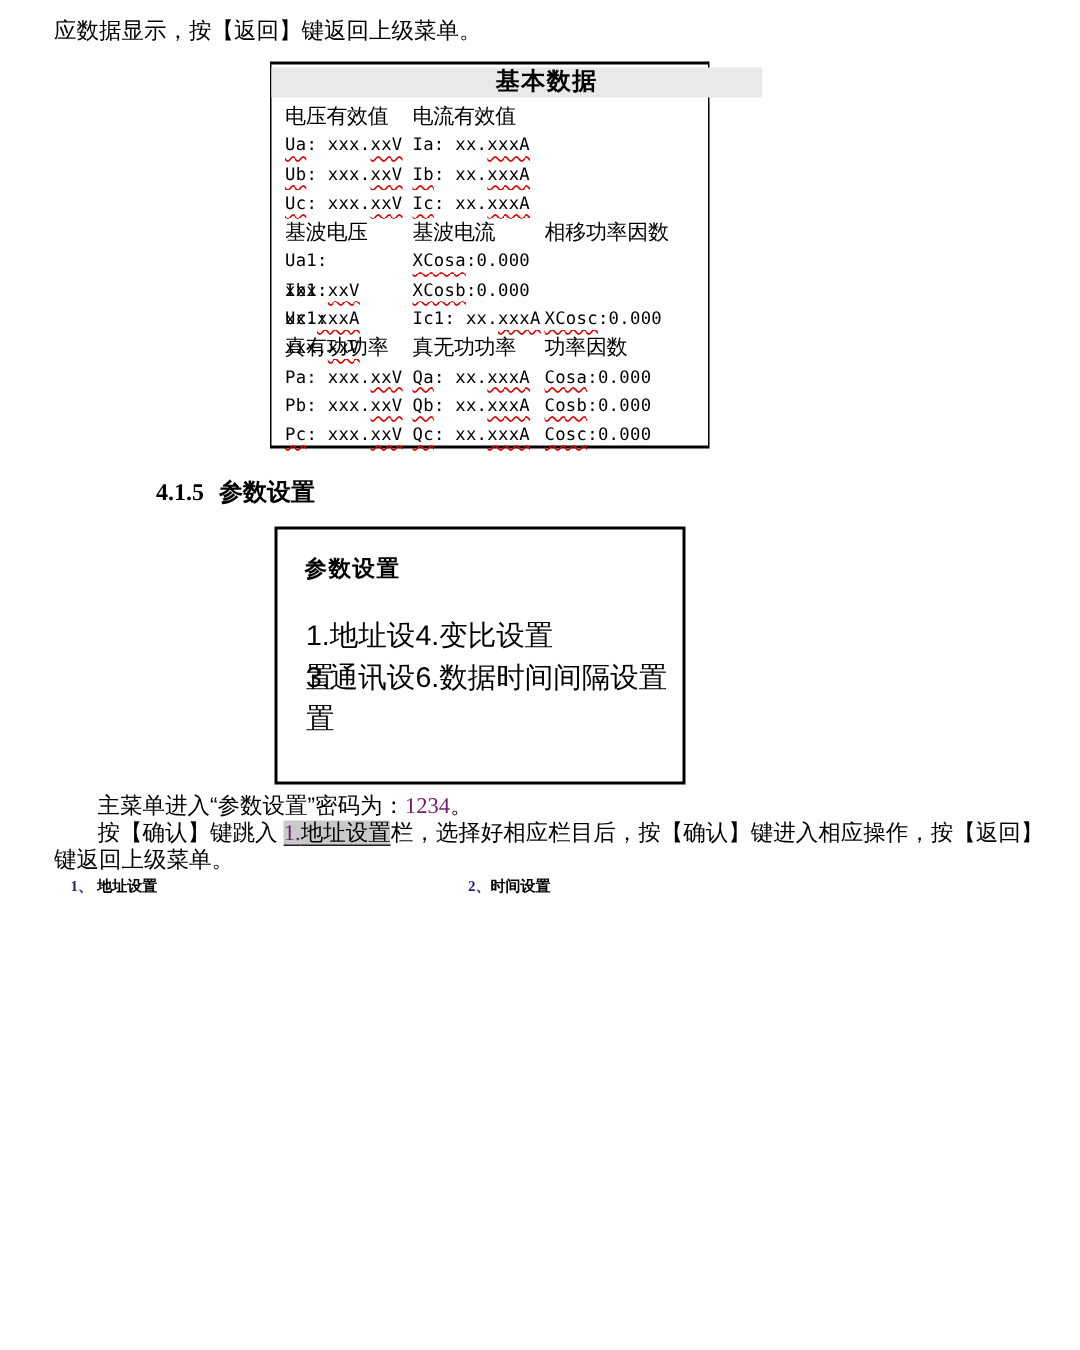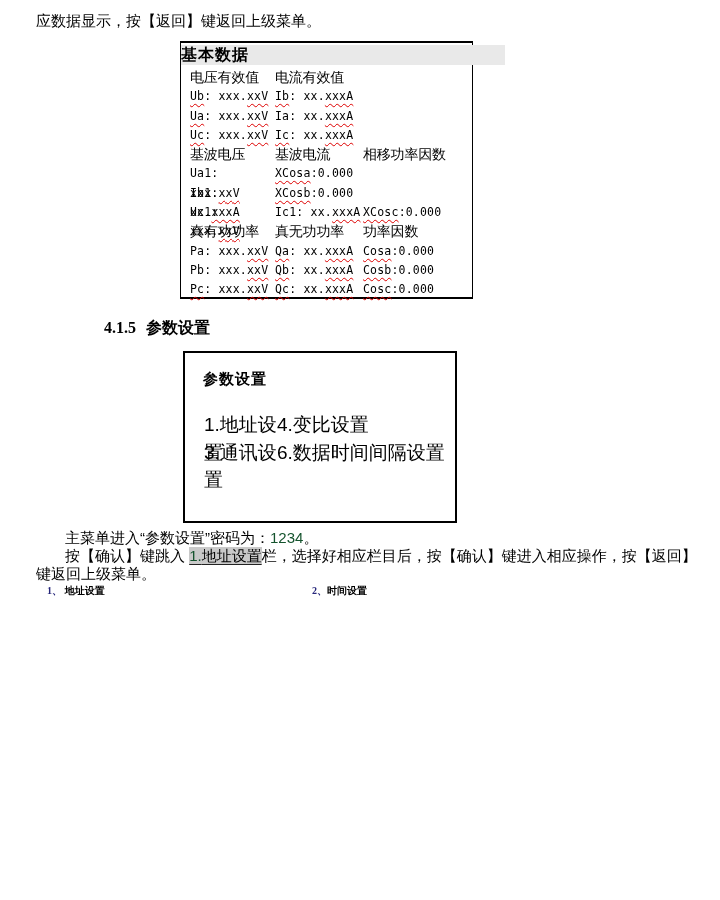--- a/index.html
+++ b/index.html
@@ -3,30 +3,30 @@
 <meta charset="utf-8">
 <style>
   html,body{margin:0;padding:0;}
   body{
     width:720px;height:900px;background:#ffffff;position:relative;
     font-family:"Liberation Sans","DejaVu Sans",sans-serif;
     color:#000;overflow:hidden;
   }
   .abs{position:absolute;white-space:nowrap;}
   .body-text{font-size:15px;line-height:18px;}
-  .serif-num{font-family:Liberation Sans, sans-serif;color:#14532d;}
+  .serif-num{font-family:Liberation Serif, serif;color:#701a75;}
   
   .box1{
     position:absolute;left:180px;top:41px;width:293px;height:258px;
     border:1px solid #000;border-top-width:2px;border-bottom-width:2px;
     box-sizing:border-box;background:#fff;
   }
   .box1-band{
-    position:absolute;left:0;top:2px;width:324px;height:20px;
-    background:#e9e9e9;text-align:left;
+    position:absolute;left:0;top:2px;width:287px;height:20px;
+    background:#e9e9e9;text-align:center;padding-left:40px;
   }
   .box1-title{font-weight:bold;font-size:16px;line-height:20px;letter-spacing:1px;}
   .box1-grid{position:absolute;left:0;top:25px;right:16px;}
   .b1row{
     display:grid;grid-template-columns:85px 88px 1fr;
     height:19.3px;line-height:19.3px;padding-left:9px;
   }
   .b1row .ch{font-size:14px;letter-spacing:-0.2px;}
   .b1row .dc{
     font-family:"DejaVu Sans Mono","Liberation Mono",monospace;
@@ -69,27 +69,27 @@
   <div class="box1-band">
     <span class="box1-title">基本数据</span>
   </div>
   <div class="box1-grid">
       <div class="b1row">
         <div class="ch">电压有效值</div>
         <div class="ch">电流有效值</div>
         <div class="ch"></div>
       </div>
       <div class="b1row">
-        <div class="dc"><span class="sq">Ub</span><span>: xxx.</span><span class="sq">xxV</span></div>
-        <div class="dc"><span class="sq">Ib</span><span>: xx.</span><span class="sq">xxxA</span></div>
+        <div class="dc"><span class="sq">Ua</span><span>: xxx.</span><span class="sq">xxV</span></div>
+        <div class="dc"><span>Ia: xx.</span><span class="sq">xxxA</span></div>
         <div class="dc"></div>
       </div>
       <div class="b1row">
-        <div class="dc"><span class="sq">Ua</span><span>: xxx.</span><span class="sq">xxV</span></div>
-        <div class="dc"><span>Ia: xx.</span><span class="sq">xxxA</span></div>
+        <div class="dc"><span class="sq">Ub</span><span>: xxx.</span><span class="sq">xxV</span></div>
+        <div class="dc"><span class="sq">Ib</span><span>: xx.</span><span class="sq">xxxA</span></div>
         <div class="dc"></div>
       </div>
       <div class="b1row">
         <div class="dc"><span class="sq">Uc</span><span>: xxx.</span><span class="sq">xxV</span></div>
         <div class="dc"><span class="sq">Ic</span><span>: xx.</span><span class="sq">xxxA</span></div>
         <div class="dc"></div>
       </div>
       <div class="b1row">
         <div class="ch">基波电压</div>
         <div class="ch">基波电流</div>

